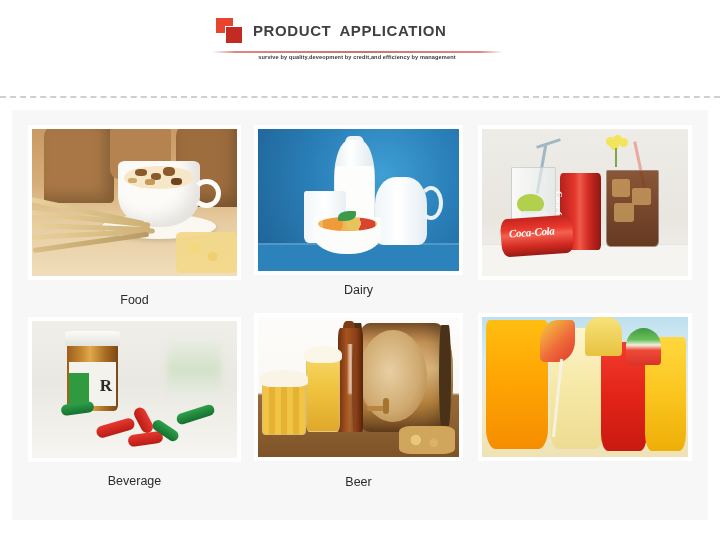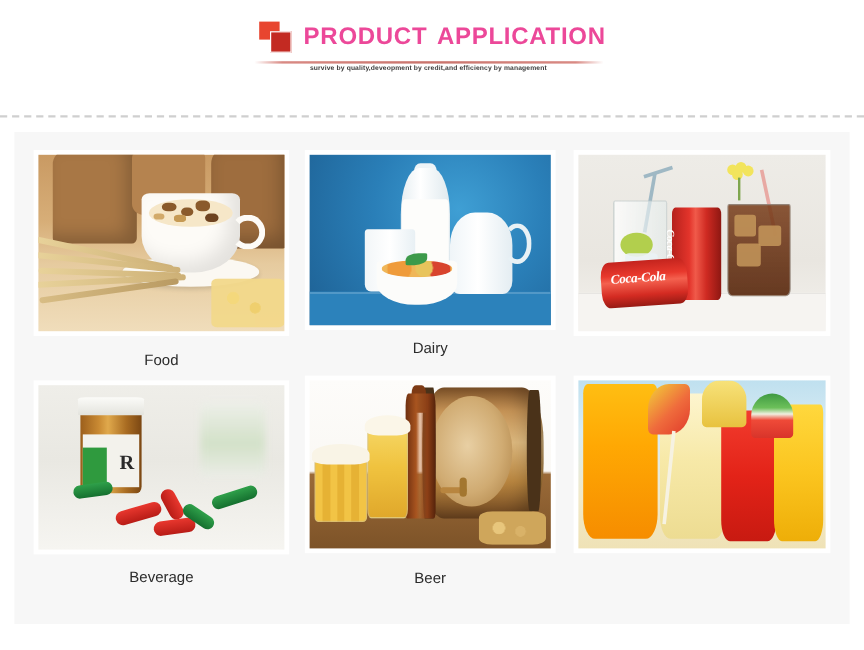--- a/index.html
+++ b/index.html
@@ -55,23 +55,23 @@
   .logo-sq-b {
     position: absolute;
     left: 9px;
     top: 9px;
     width: 18px;
     height: 18px;
     background: #c32a22;
     border: 1px solid #ffffff;
   }
   .title-text {
-    font-size: 20px;
+    font-size: 15px;
     font-weight: bold;
-    color: #ec4899;
+    color: #404040;
     letter-spacing: 0.6px;
     white-space: nowrap;
     line-height: 30px;
     font-family: "Liberation Sans", sans-serif;
   }
   .title-text .gap { display: inline-block; width: 8px; }
   .title-rule {
     position: absolute;
     left: 5px;
     top: 37px;

